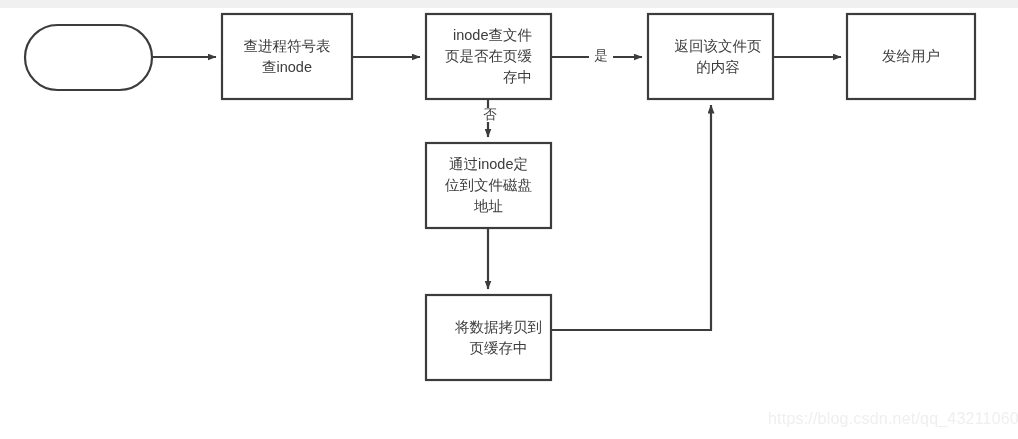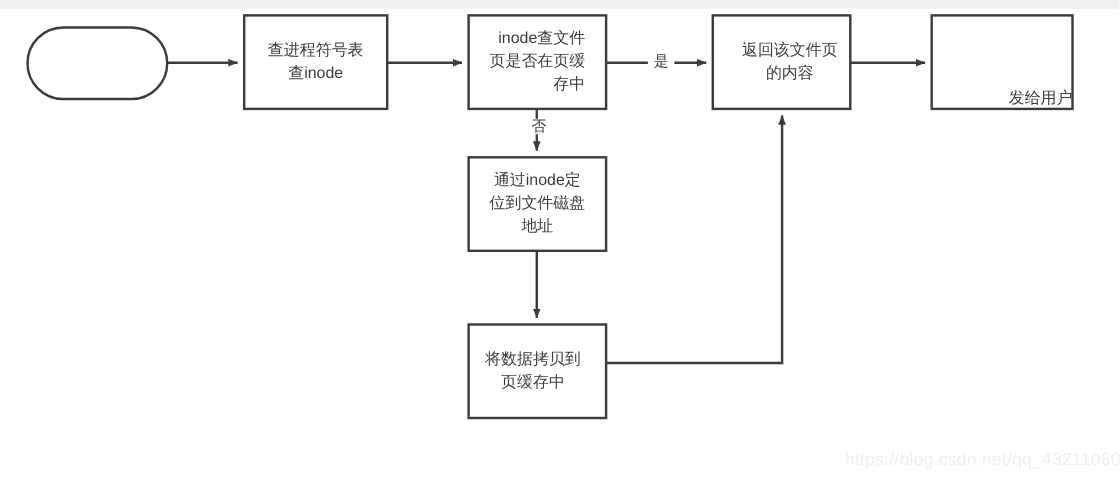--- a/index.html
+++ b/index.html
@@ -103,27 +103,27 @@
   <div class="node-label" style="left:222px; top:14px; width:130px; height:85px;border-radius:21px;">查进程符号表
 查inode</div>
 
   <div class="node-label" style="left:426px; top:14px; width:125px; height:85px;text-align:right;">inode查文件
 页是否在页缓
 存中</div>
 
   <div class="node-label" style="left:648px; top:14px; width:140px; height:85px;">返回该文件页
 的内容</div>
 
-  <div class="node-label" style="left:882px; top:14px; width:128px; height:85px;margin-top:34px;">发给用户</div>
+  <div class="node-label" style="left:847px; top:14px; width:128px; height:85px;">发给用户</div>
 
   <div class="node-label" style="left:426px; top:143px; width:125px; height:85px;">通过inode定
 位到文件磁盘
 地址</div>
 
-  <div class="node-label" style="left:422px; top:295px; width:125px; height:85px;">将数据拷贝到
+  <div class="node-label" style="left:436px; top:295px; width:125px; height:85px;">将数据拷贝到
 页缓存中</div>
 
   <div class="edge-label" style="left:589px; top:49px; width:20px;">是</div>
 
   <div class="edge-label" style="left:478px; top:108px; width:20px;">否</div>
 
   <div id="watermark" style="left:768px; top:410px;">https://blog.csdn.net/qq_43211060</div>
 
 </div>
 

